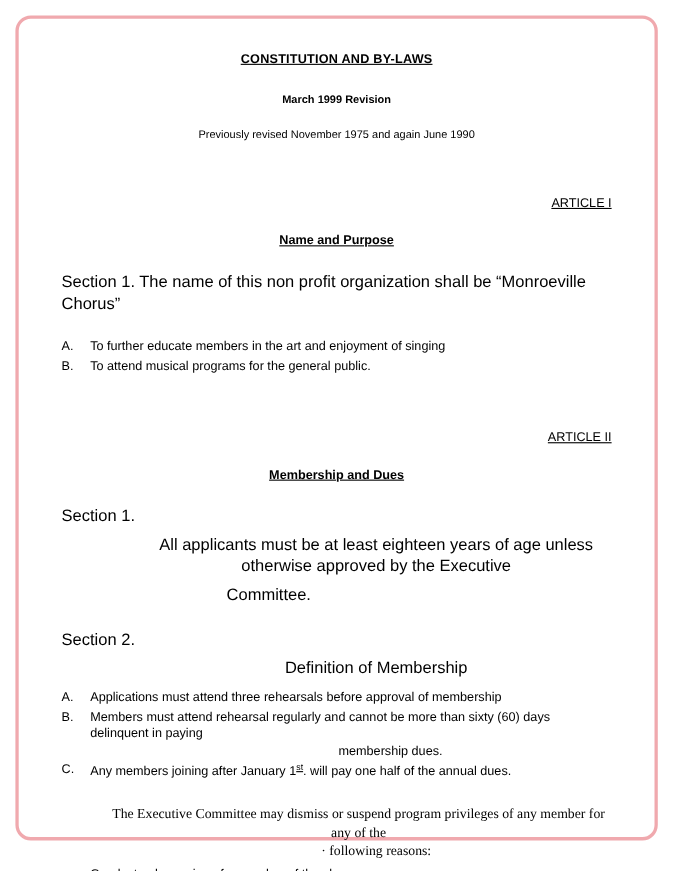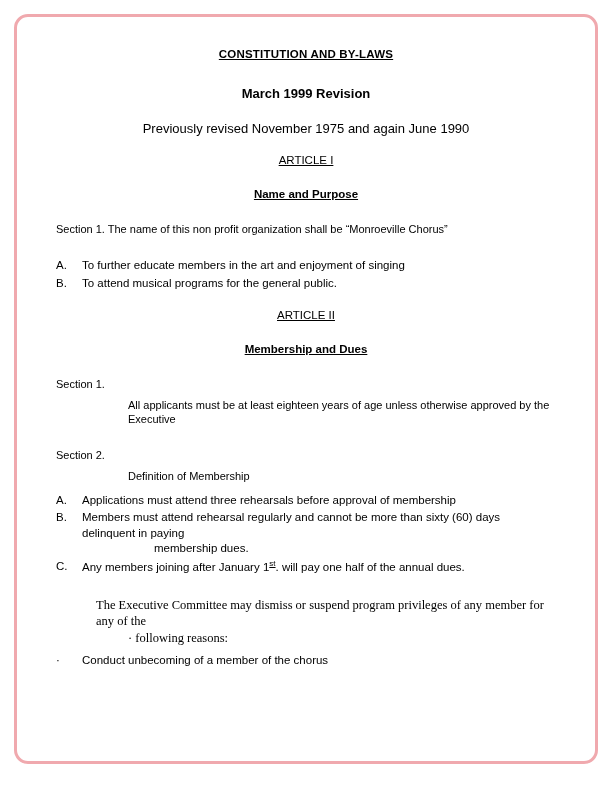--- a/index.html
+++ b/index.html
@@ -39,43 +39,43 @@
     text-align: center;
     font-weight: bold;
     font-size: 11.5px;
     text-decoration: underline;
     letter-spacing: 0.2px;
     margin: 12px 0 0 0;
   }
   .doc-subtitle {
     text-align: center;
     font-weight: bold;
-    font-size: 13px;
+    font-size: 10px;
     margin: 26px 0 0 0;
   }
   .doc-note {
     text-align: center;
-    font-size: 13px;
+    font-size: 10px;
     margin: 20px 0 0 0;
   }
   .article-head {
-    text-align: center;
-    font-size: 11.5px;
-    text-decoration: underline;
-    margin: 18px 0 0 0;
+    text-align: right;
+    font-size: 11.5px;
+    text-decoration: underline;
+    margin: 51px 0 0 0;
   }
   .article-sub {
     text-align: center;
     font-size: 11.5px;
     font-weight: bold;
     text-decoration: underline;
     margin: 22px 0 0 0;
   }
   p.body-line {
-    font-size: 11px;
+    font-size: 15px;
     margin: 22px 0 0 0;
     line-height: 1.3;
   }
   p.tight {
     margin-top: 6px;
   }
   p.serif {
     font-family: "Liberation Serif", serif;
     font-size: 12.5px;
   }
@@ -89,22 +89,22 @@
     margin-top: 2px;
     line-height: 1.35;
   }
   .lettered .row .marker {
     width: 26px;
     flex: 0 0 26px;
   }
   .lettered .row .txt {
     flex: 1 1 auto;
   }
-  .indent-1 { padding-left: 40px; }
-  .indent-2 { padding-left: 72px; }
+  .indent-1 { padding-left: 40px; text-align: center; }
+  .indent-2 { padding-left: 72px; text-align: center; }
   .indent-3 { padding-left: 150px; }
   .bullets {
     font-size: 11.5px;
     margin-top: 2px;
   }
   .bullets .row {
     display: flex;
     align-items: flex-start;
     margin-top: 7px;
     line-height: 1.35;
@@ -154,20 +154,21 @@
         <span class="marker">B.</span>
         <span class="txt">To attend musical programs for the general public.</span>
       </div>
     </div>
 
     <div class="article-head">ARTICLE II</div>
     <div class="article-sub">Membership and Dues</div>
 
     <p class="body-line">Section 1.</p>
     <p class="body-line tight indent-2">All applicants must be at least eighteen years of age unless otherwise approved by the Executive</p>
+    <p class="body-line tight indent-3">Committee.</p>
 
     <p class="body-line">Section 2.</p>
     <p class="body-line tight indent-2">Definition of Membership</p>
 
     <div class="lettered" style="margin-top:10px">
       <div class="row">
         <span class="marker">A.</span>
         <span class="txt">Applications must attend three rehearsals before approval of membership</span>
       </div>
       <div class="row">

